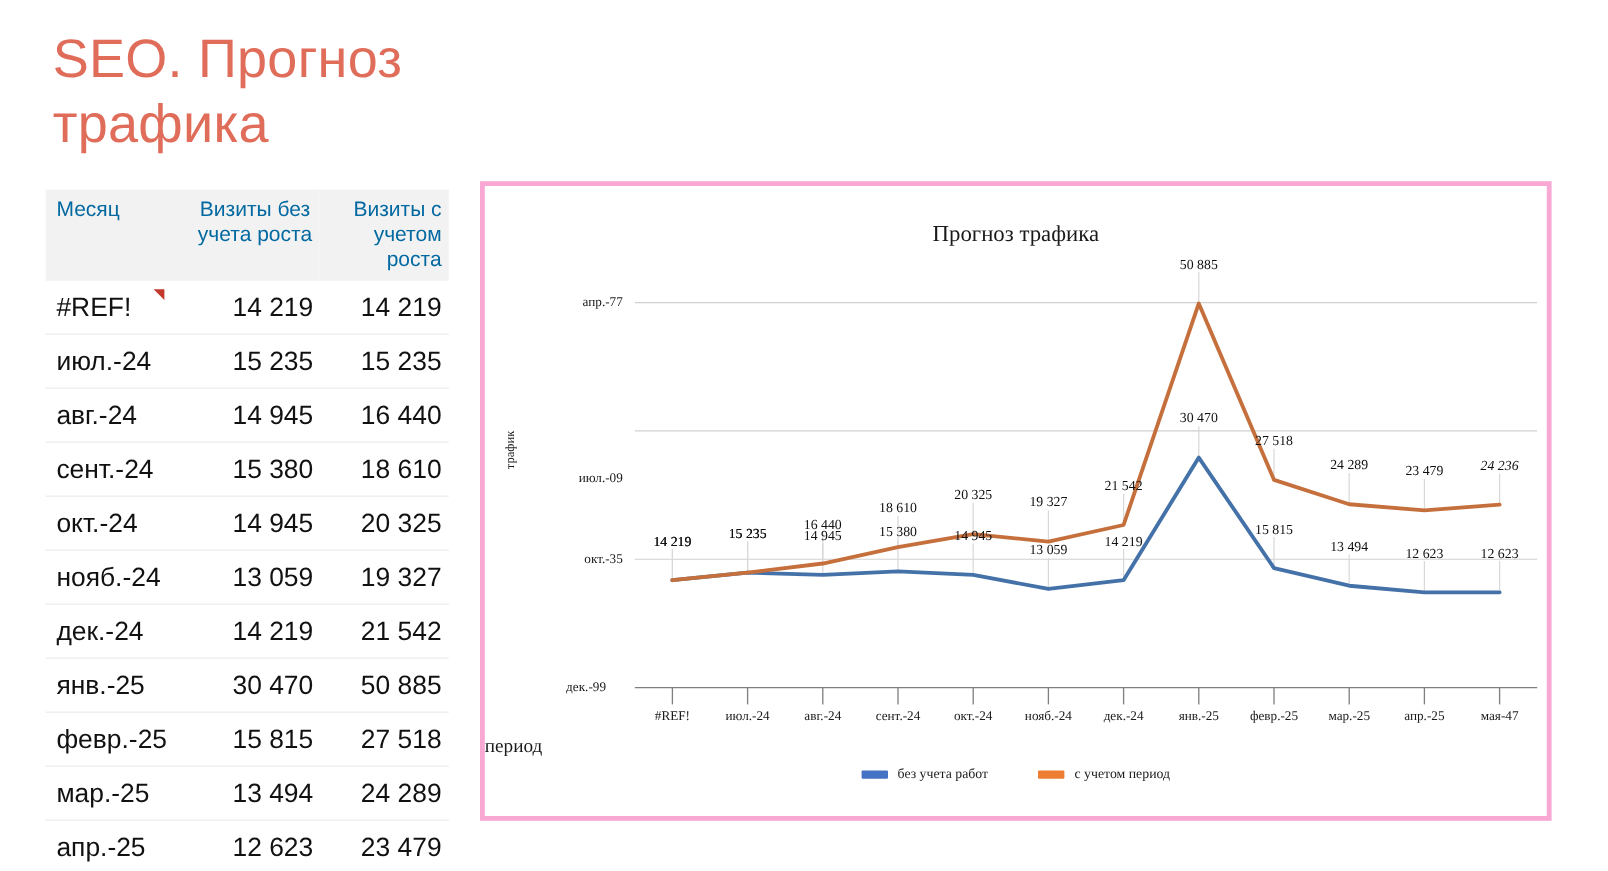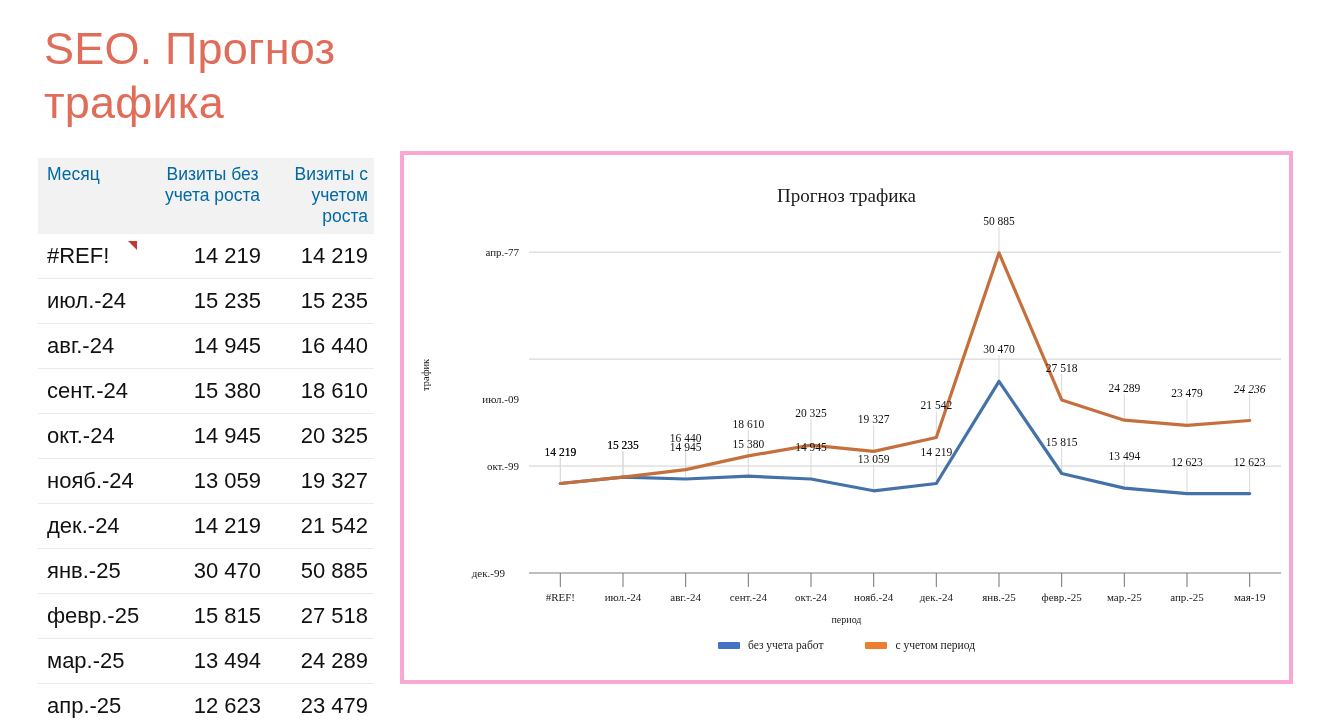--- a/index.html
+++ b/index.html
@@ -131,23 +131,23 @@
     color: #1a1a1a;
     transform: rotate(-90deg);
     transform-origin: left top;
     white-space: nowrap;
   }
 
   #x-axis-title {
     position: absolute;
     left: 0; right: 0;
     top: 459px;
-    text-align: center;
-    font-family: "Liberation Serif", serif;
-    font-size: 10px;
+    text-align: left;
+    font-family: "Liberation Serif", serif;
+    font-size: 16px;
     color: #1a1a1a;
   }
 
   .y-tick-label {
     position: absolute;
     width: 82px;
     text-align: right;
     font-family: "Liberation Serif", serif;
     font-size: 11px;
     color: #1a1a1a;
@@ -326,37 +326,37 @@
       <line x1="657.6666666666666" x2="657.6666666666666" y1="244.88676363636364" y2="218.88676363636364" stroke="#d8d8d8" stroke-width="1"></line>
       <line x1="720.3333333333333" x2="720.3333333333333" y1="265.2001090909091" y2="239.2001090909091" stroke="#d8d8d8" stroke-width="1"></line>
       <line x1="783" x2="783" y1="270.29574545454545" y2="244.29574545454545" stroke="#d8d8d8" stroke-width="1"></line>
       <line x1="845.6666666666666" x2="845.6666666666666" y1="265.53352727272727" y2="239.53352727272727" stroke="#d8d8d8" stroke-width="1"></line>
       <polyline points="156.3,328.5 219.0,322.2 281.7,324.0 344.3,321.2 407.0,324.0 469.7,335.8 532.3,328.5 595.0,226.3 657.7,318.5 720.3,333.1 783.0,338.6 845.7,338.6" fill="none" stroke="#4472A8" stroke-width="3.2" stroke-linejoin="round" stroke-linecap="round"></polyline>
       <polyline points="156.3,328.5 219.0,322.2 281.7,314.6 344.3,300.9 407.0,290.1 469.7,296.4 532.3,282.5 595.0,97.9 657.7,244.9 720.3,265.2 783.0,270.3 845.7,265.5" fill="none" stroke="#C5703C" stroke-width="3.2" stroke-linejoin="round" stroke-linecap="round"></polyline>
     </svg>
 
   <div id="y-ticks">
       <div class="y-tick-label" style="left: 19px; top: 418px;">дек.-99</div>
-      <div class="y-tick-label" style="left: 33px; top: 311.055px;">окт.-99</div>
+      <div class="y-tick-label" style="left: 33px; top: 311.055px;">окт.-35</div>
       <div class="y-tick-label" style="left: 33px; top: 204.109px; margin-top: 40px;">июл.-09</div>
       <div class="y-tick-label" style="left: 33px; top: 97.1636px;">апр.-77</div>
     </div>
   <div id="x-ticks">
       <div class="x-tick-label" style="left: 156.333px; top: 436px;">#REF!</div>
       <div class="x-tick-label" style="left: 219px; top: 436px;">июл.-24</div>
       <div class="x-tick-label" style="left: 281.667px; top: 436px;">авг.-24</div>
       <div class="x-tick-label" style="left: 344.333px; top: 436px;">сент.-24</div>
       <div class="x-tick-label" style="left: 407px; top: 436px;">окт.-24</div>
       <div class="x-tick-label" style="left: 469.667px; top: 436px;">нояб.-24</div>
       <div class="x-tick-label" style="left: 532.333px; top: 436px;">дек.-24</div>
       <div class="x-tick-label" style="left: 595px; top: 436px;">янв.-25</div>
       <div class="x-tick-label" style="left: 657.667px; top: 436px;">февр.-25</div>
       <div class="x-tick-label" style="left: 720.333px; top: 436px;">мар.-25</div>
       <div class="x-tick-label" style="left: 783px; top: 436px;">апр.-25</div>
-      <div class="x-tick-label" style="left: 845.667px; top: 436px;">мая-19</div>
+      <div class="x-tick-label" style="left: 845.667px; top: 436px;">мая-47</div>
     </div>
   <div id="point-labels">
       <div class="point-label" style="left: 156.333px; top: 302.55px;">14 219</div>
       <div class="point-label" style="left: 219px; top: 296.158px;">15 235</div>
       <div class="point-label" style="left: 281.667px; top: 297.982px;">14 945</div>
       <div class="point-label" style="left: 344.333px; top: 295.246px;">15 380</div>
       <div class="point-label" style="left: 407px; top: 297.982px;">14 945</div>
       <div class="point-label" style="left: 469.667px; top: 309.847px;">13 059</div>
       <div class="point-label" style="left: 532.333px; top: 302.55px;">14 219</div>
       <div class="point-label" style="left: 595px; top: 200.316px;">30 470</div>

